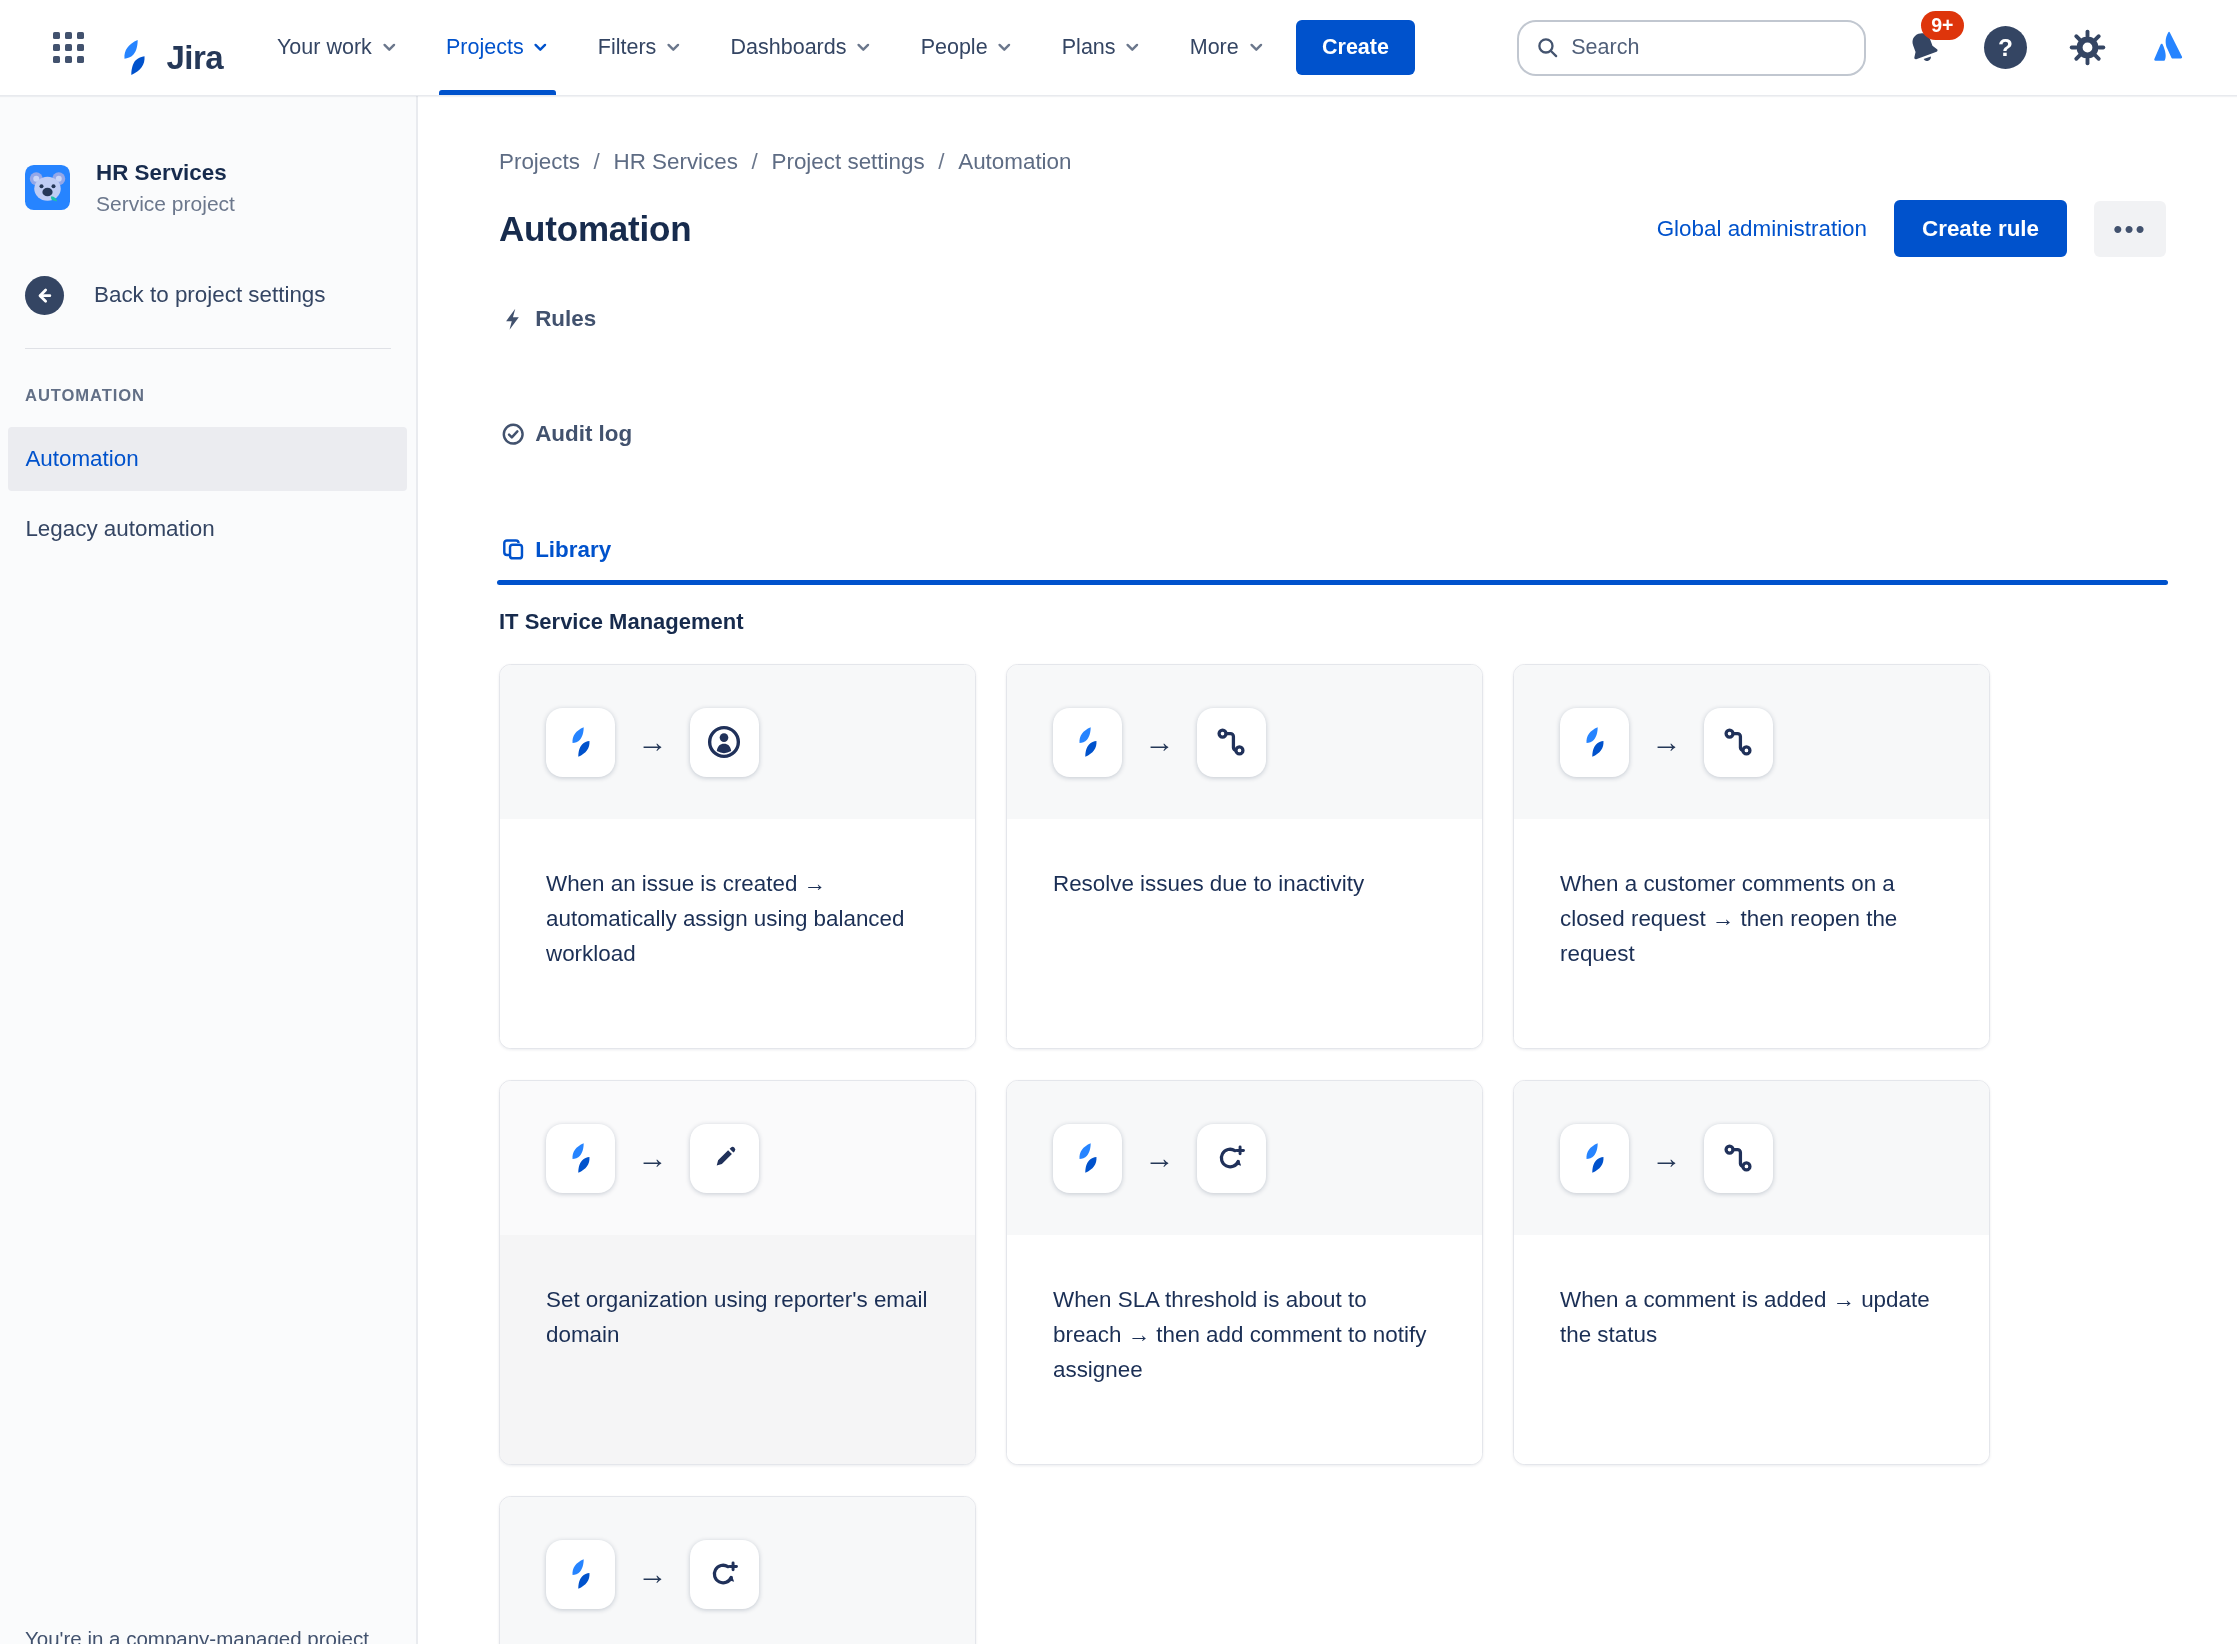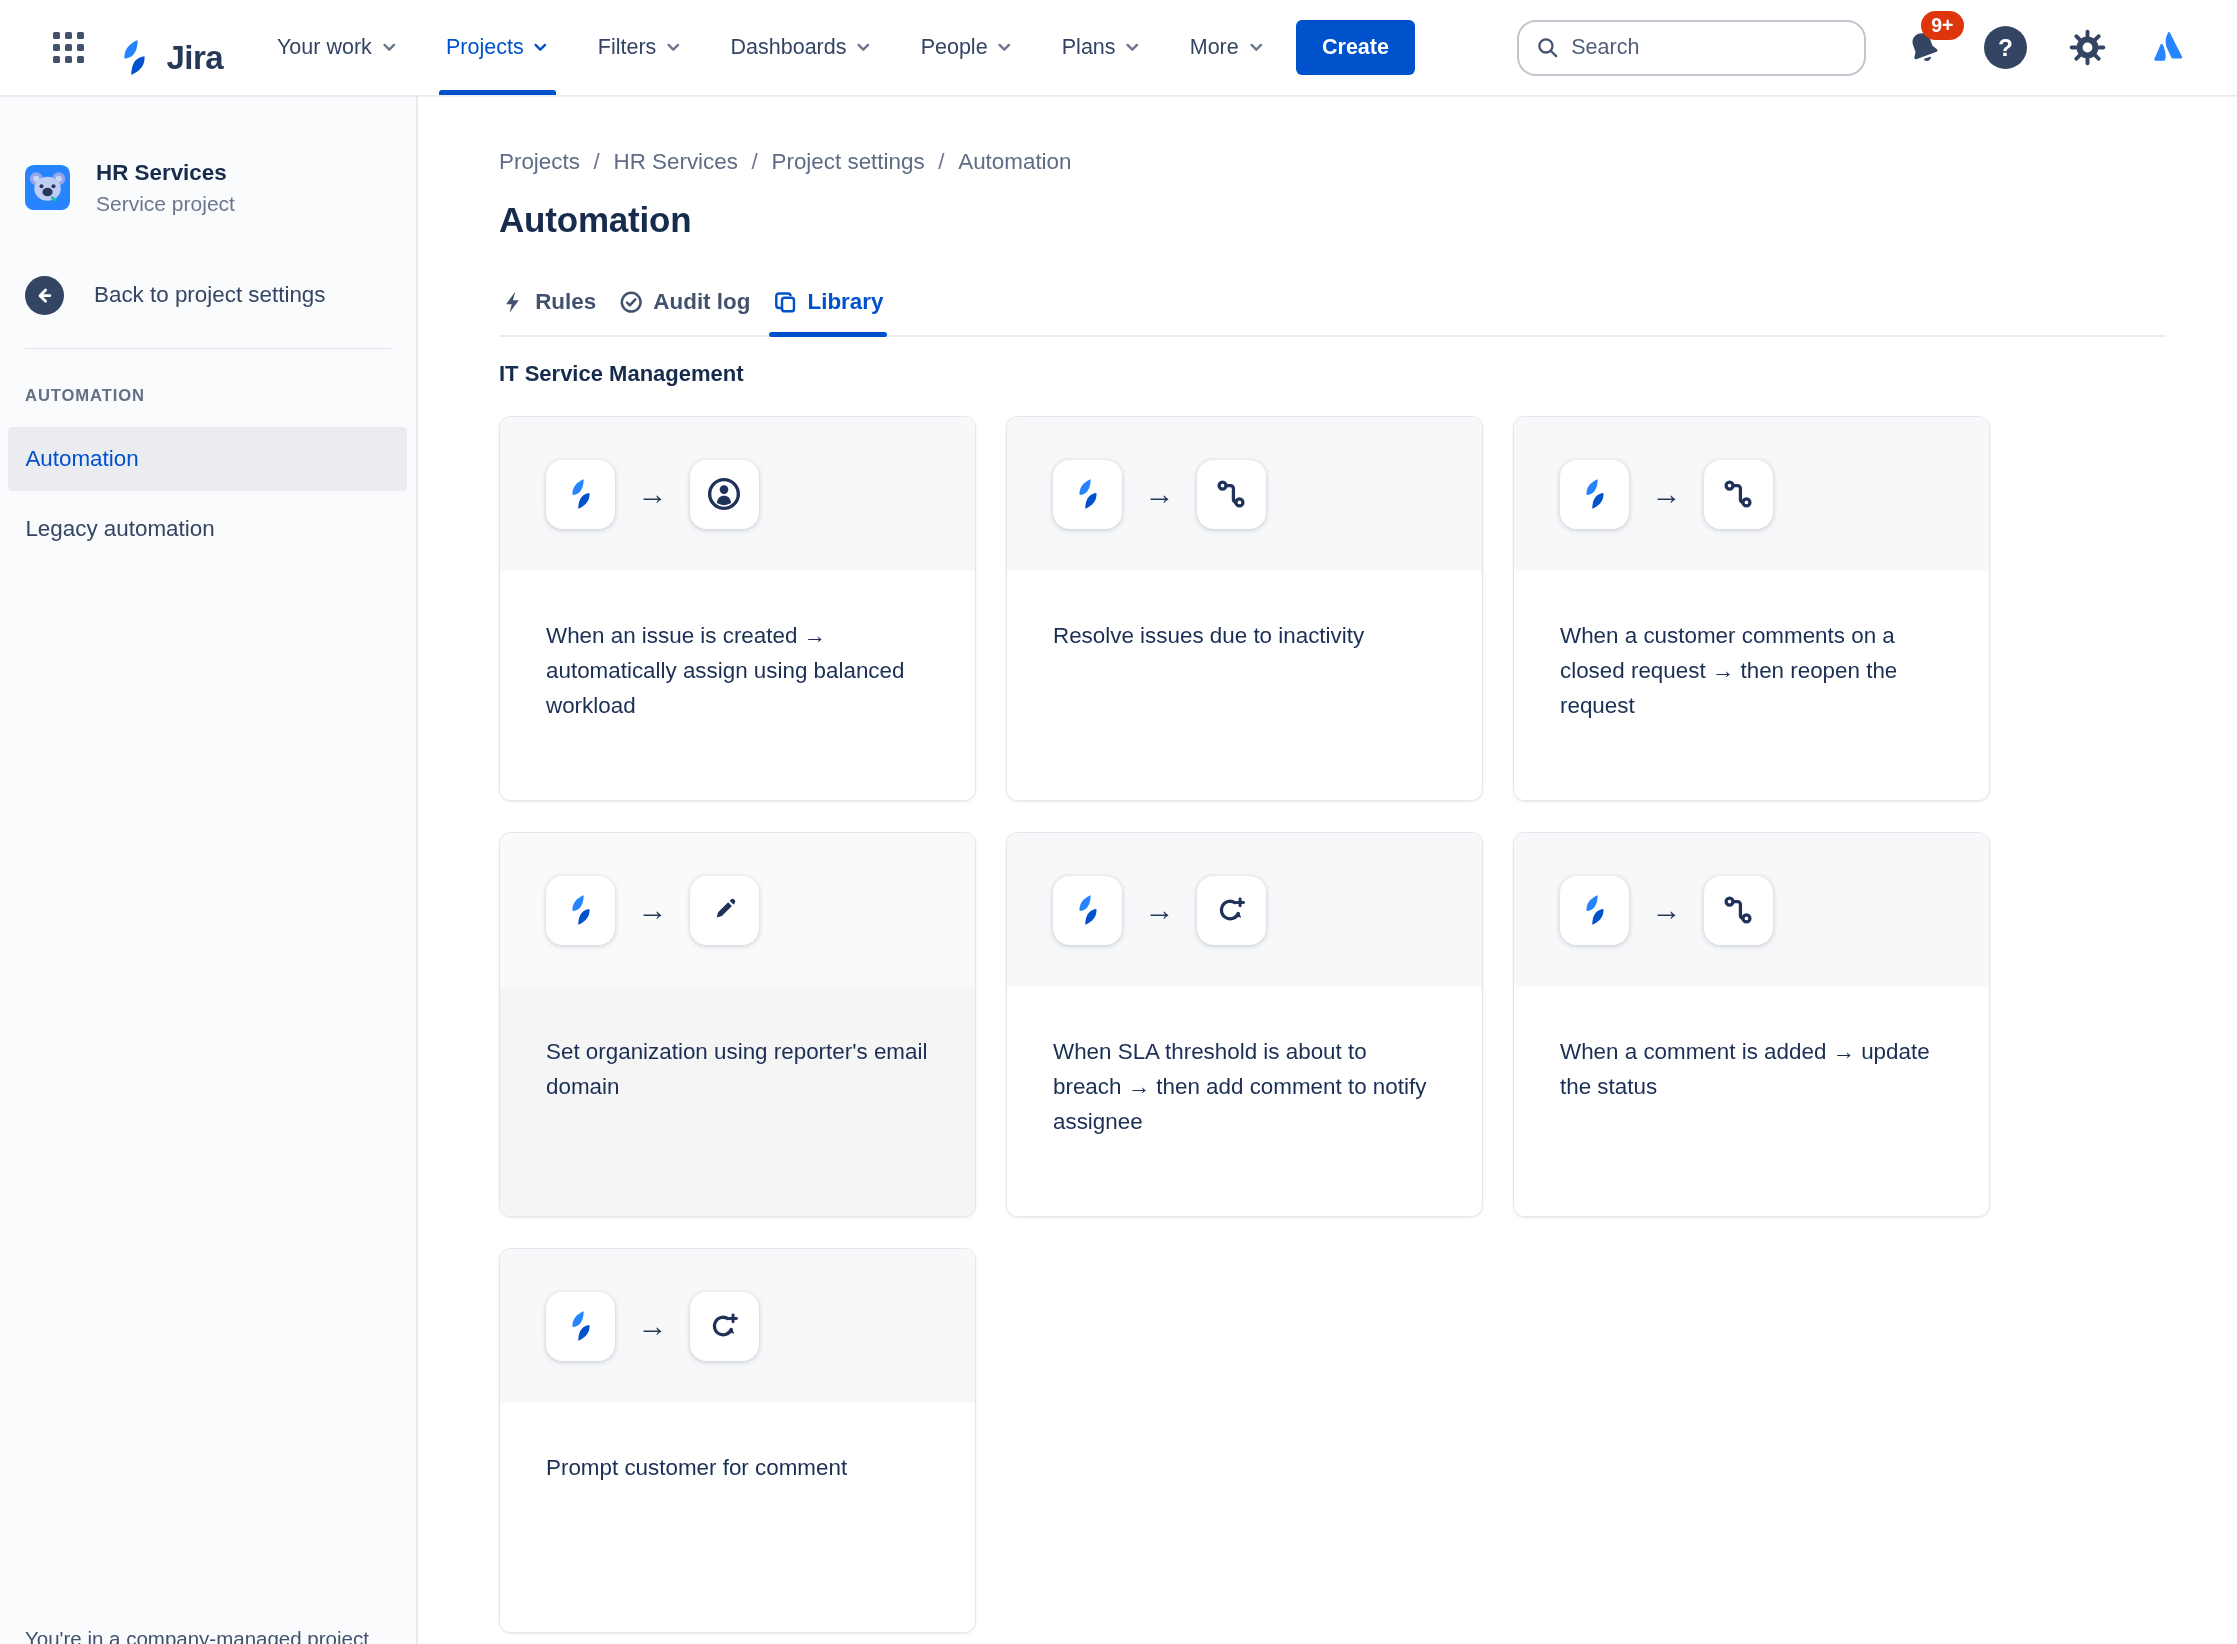--- a/index.html
+++ b/index.html
@@ -76,21 +76,21 @@
   .crumb-sep { color:#6B778C; }
   .page-head { display:flex; align-items:center; margin-top:25px; }
   .page-title { font-size:35px; font-weight:700; color:#172B4D; letter-spacing:-0.2px; flex:1; }
   .head-actions { display:flex; align-items:center; gap:27px; }
   .global-admin { color:#0052CC; font-size:22.4px; font-weight:500; text-decoration:none; cursor:pointer; }
   .create-rule-btn { background:#0052CC; color:#fff; border:none; border-radius:5.9px; font-family:inherit;
                 font-size:22.4px; font-weight:600; padding:15.6px 28px; cursor:pointer; }
   .meatball-btn { width:72px; height:56px; border:none; border-radius:5.9px; background:#F1F2F4;
                 color:#42526E; font-size:26px; letter-spacing:2px; cursor:pointer; line-height:0; }
 
-  .tabs { display:flex; gap:19px; margin-top:41px; border-bottom:2px solid #EBECF0; }
+  .tabs { display:flex; gap:61px; margin-top:41px; border-bottom:2px solid #EBECF0;flex-direction:column; }
   .tab { position:relative; display:flex; align-items:center; gap:9.8px; padding:7.8px 2px 20.5px;
          font-size:22.4px; font-weight:600; color:#42526E; cursor:pointer; }
   .tab svg { width:24.4px; height:24.4px; color:#42526E; }
   .tab.active { color:#0052CC; }
   .tab.active svg { color:#0052CC; }
   .tab.active::after { content:""; position:absolute; left:-2px; right:-2px; bottom:-2px;
          height:4.9px; border-radius:2.9px; background:#0052CC; }
 
   .section-title { margin-top:24px; font-size:22px; font-weight:700; color:#172B4D; }
 
@@ -339,20 +339,25 @@
         <span class="crumb-sep">/</span>
         <a>HR Services</a>
         <span class="crumb-sep">/</span>
         <a>Project settings</a>
         <span class="crumb-sep">/</span>
         <a>Automation</a>
       </nav>
 
     <div class="page-head">
       <h1 class="page-title">Automation</h1>
+      <div class="head-actions">
+        <a class="global-admin">Global administration</a>
+        <button class="create-rule-btn">Create rule</button>
+        <button class="meatball-btn">•••</button>
+      </div>
     </div>
 
     <div class="tabs">
         <div class="tab">
     <svg viewBox="0 0 25 25" width="24.4" height="24.4">
             <use href="#i-lightning"></use>
           </svg>
     <span>Rules</span>
   </div>
         <div class="tab">

